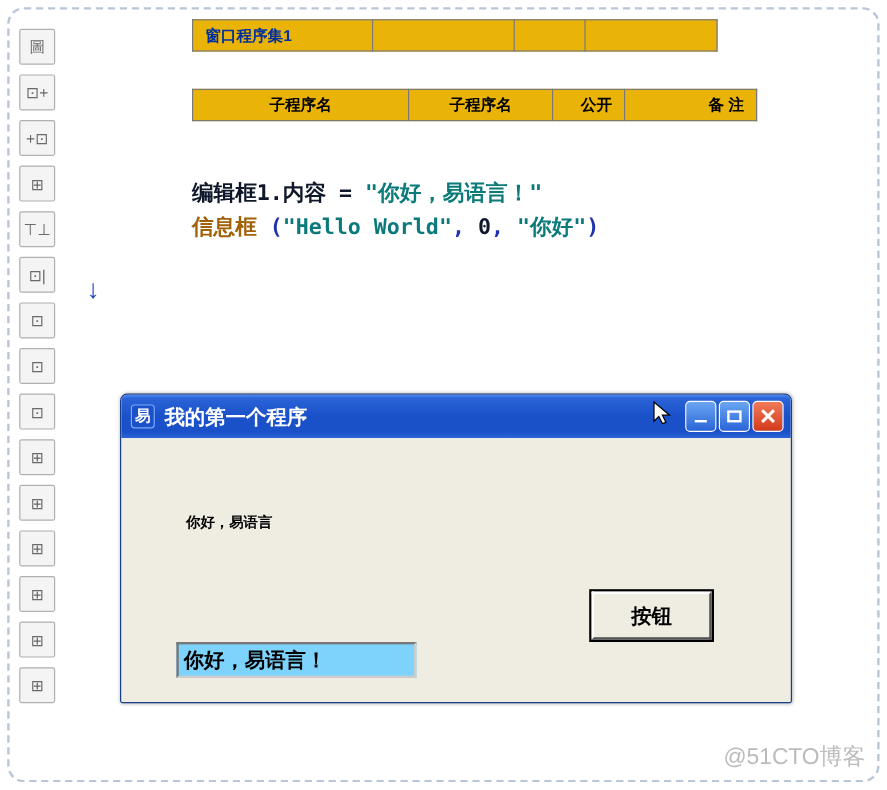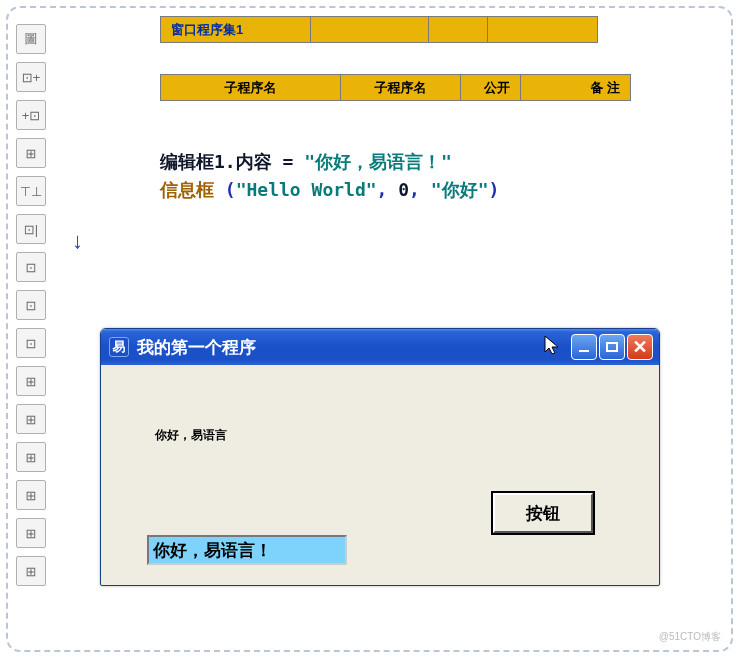--- a/index.html
+++ b/index.html
@@ -191,21 +191,21 @@
   }
   
   .w1 { width: 180px; font-family: Liberation Mono, monospace; }
   .w2 { width: 120px; }
   .w3 { width: 60px; text-align: right; }
   .w4 { width: 110px; text-align: right; }
   .watermark {
     position: absolute;
     right: 18px; bottom: 14px;
     color: #bbb;
-    font-size: 10px;
+    font-size: 19px;
   }
 </style>
 </head>
 <body>
 
 <div class="frame"></div>
 <div class="content">
 
   <div class="toolbar">
     <div class="tool-btn">

